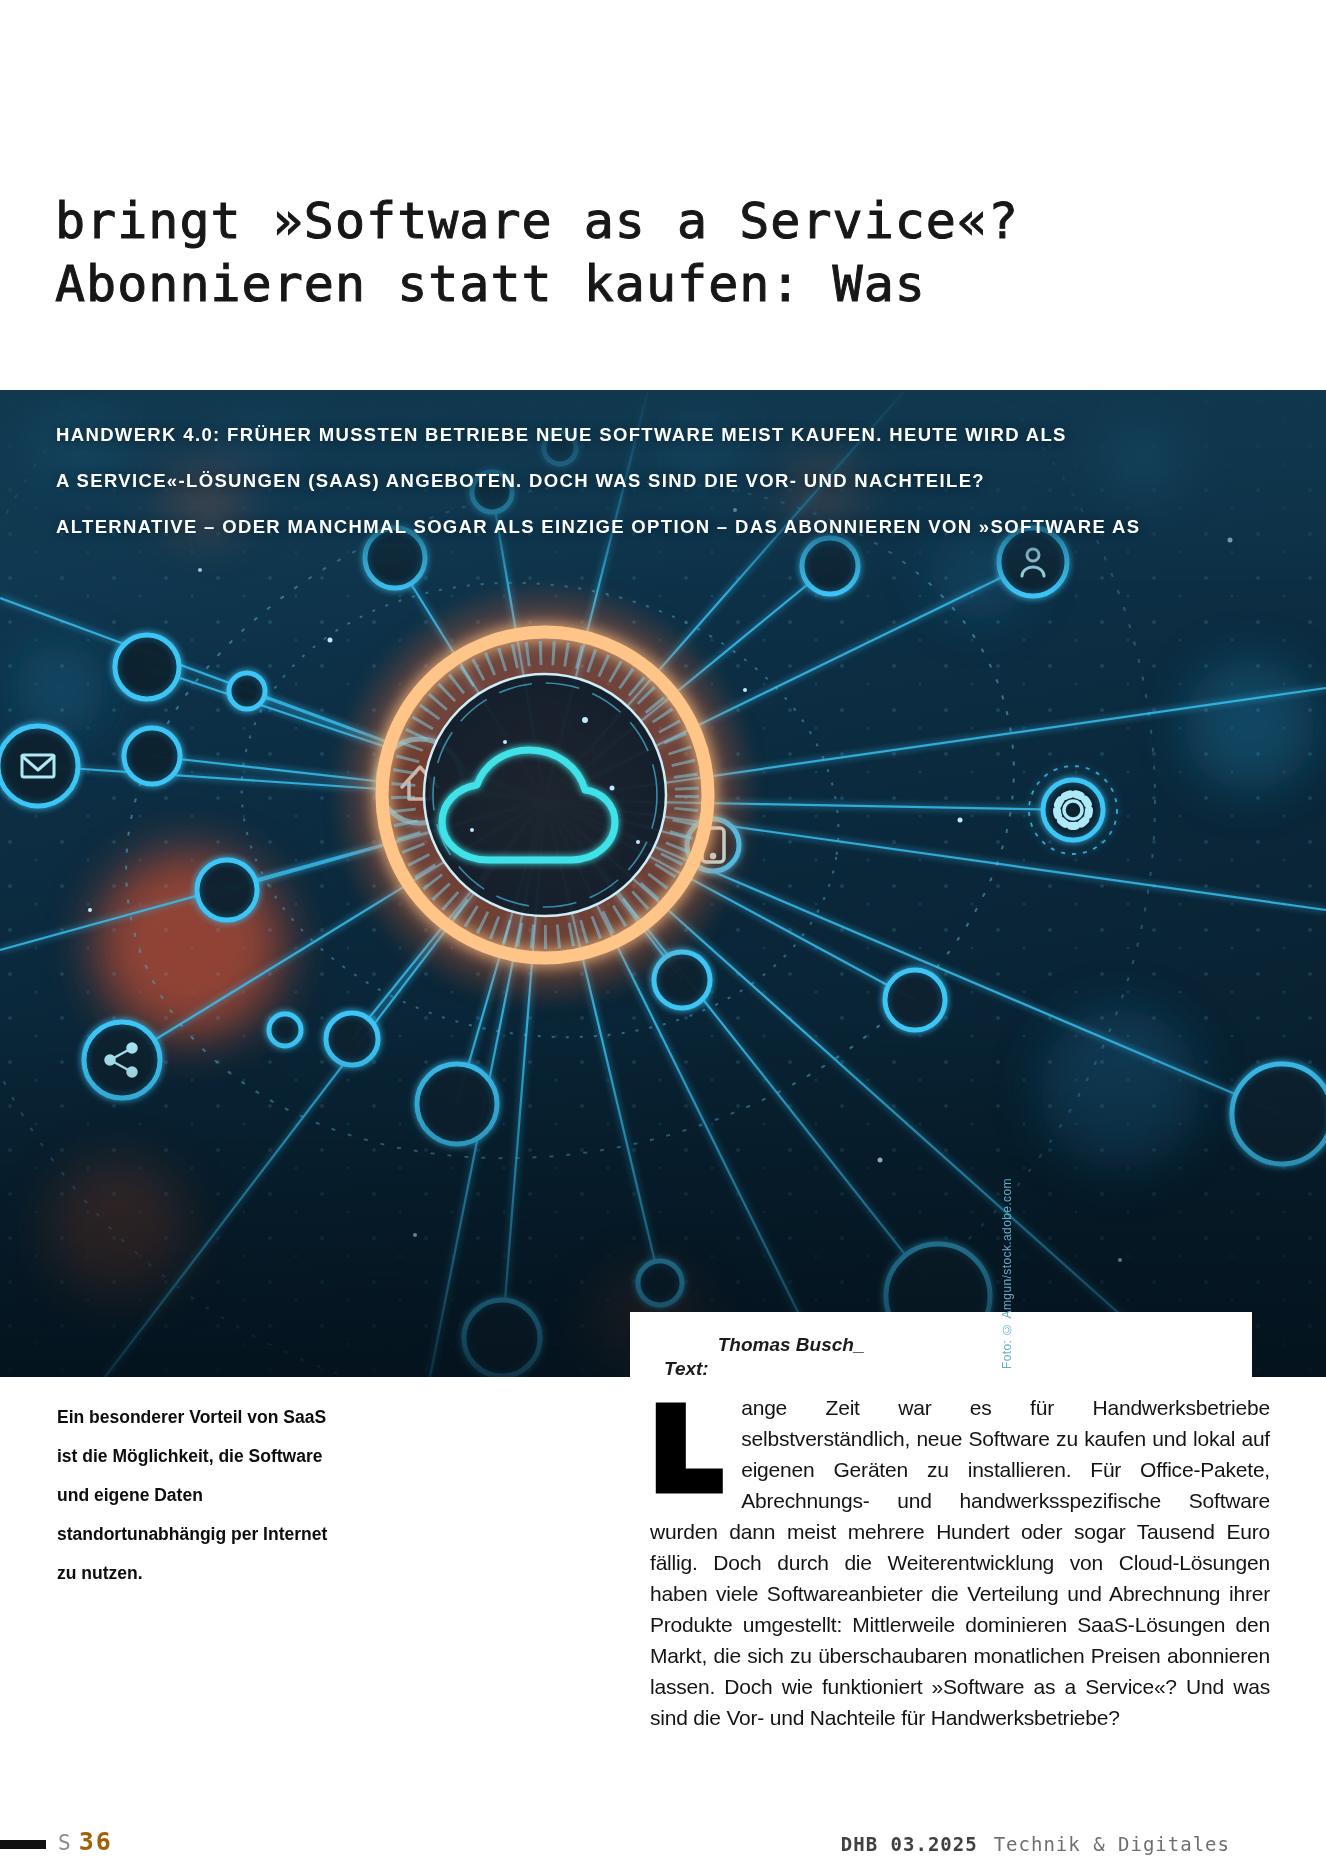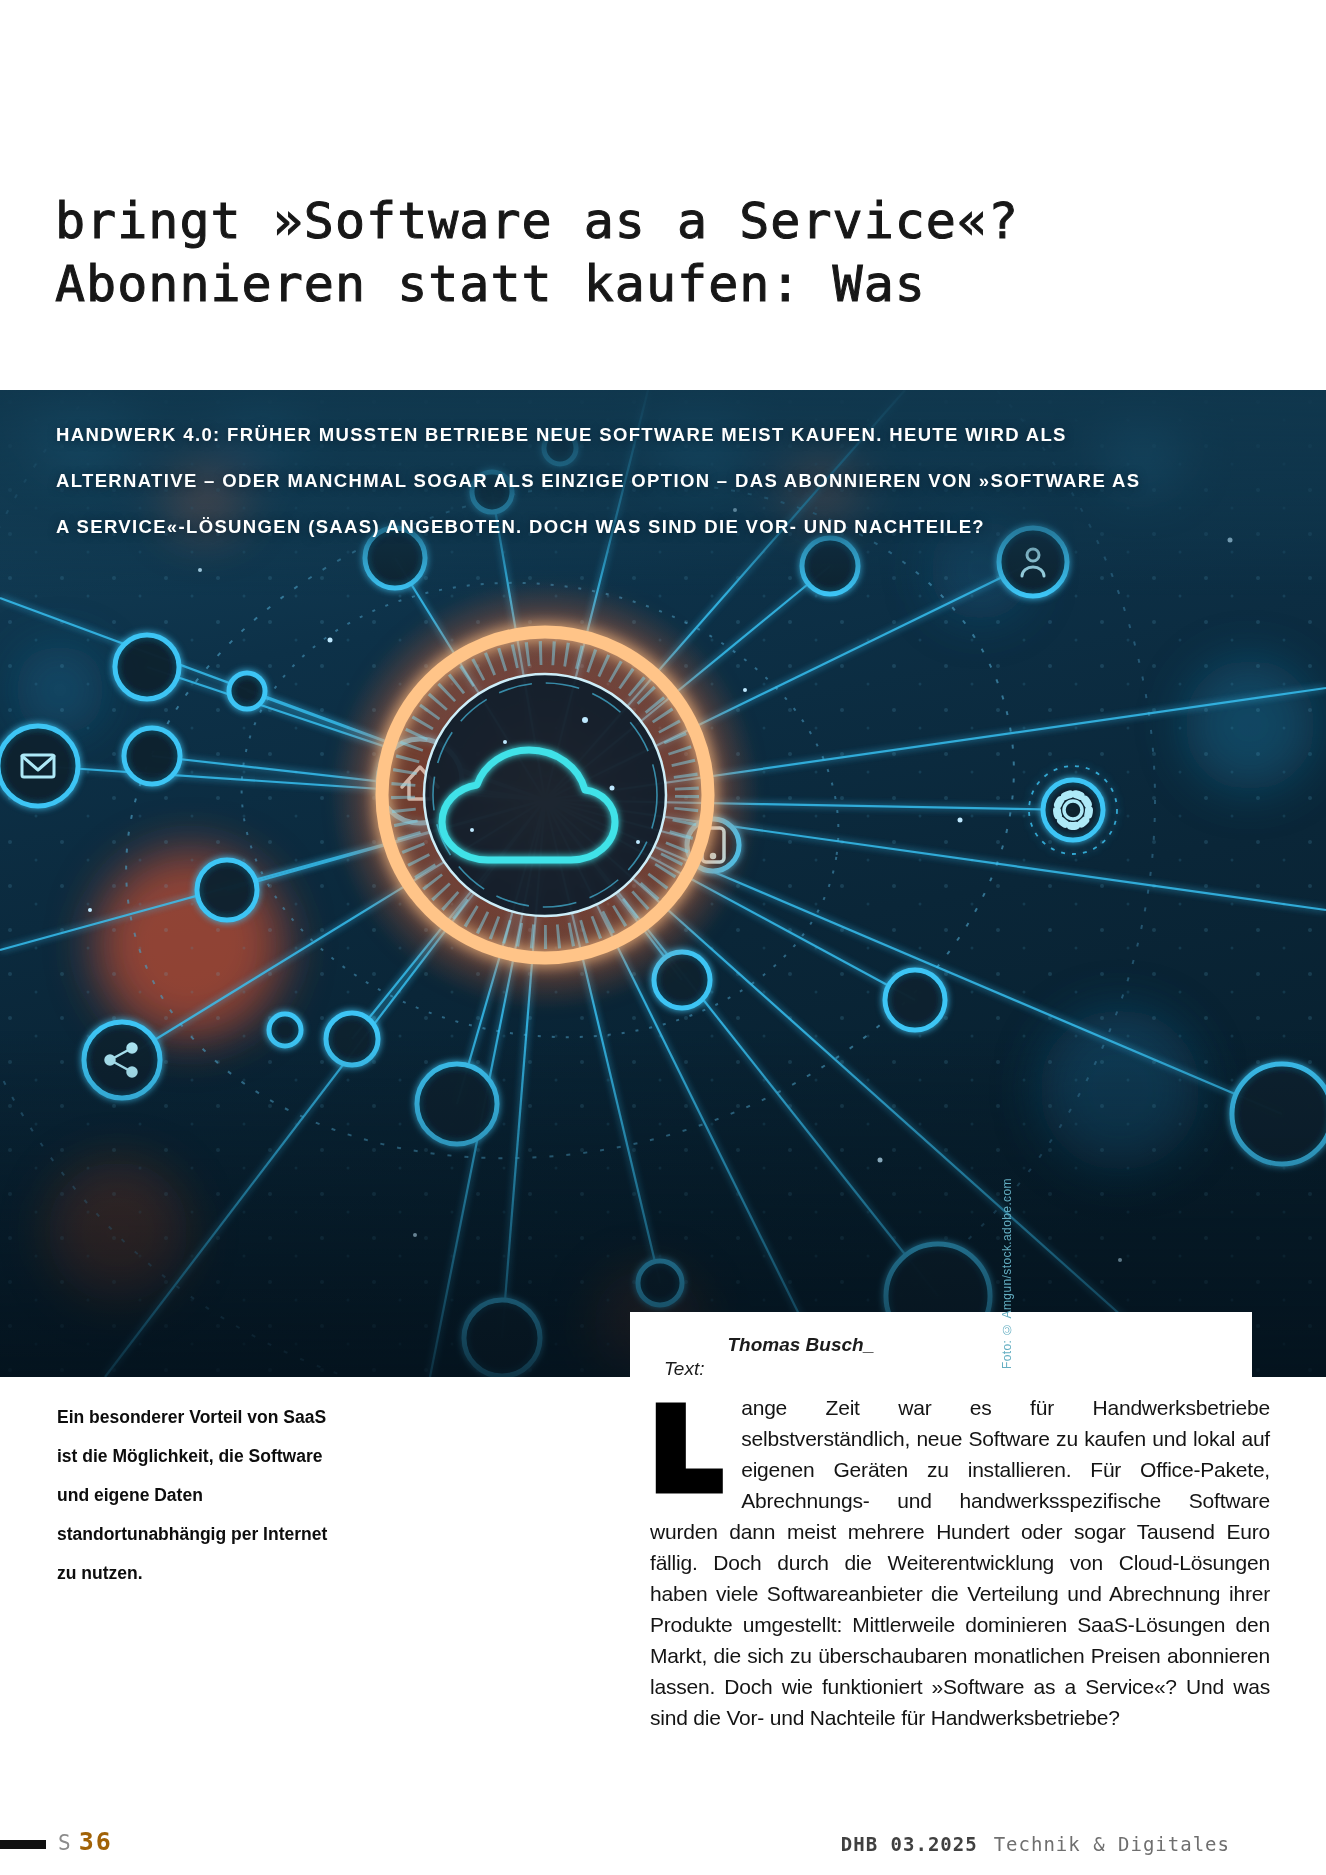--- a/index.html
+++ b/index.html
@@ -18,22 +18,22 @@
   .hero svg.art { position:absolute; inset:0; display:block; }
 
   .kicker { position:absolute; left:56px; top:22px; color:#ffffff;
     font-weight:bold; font-size:18.5px; line-height:46px; letter-spacing:1.35px;
     text-shadow:0 1px 8px rgba(0,25,40,.65); }
   .kicker div { white-space:nowrap; }
 
   .authorbox { position:absolute; left:630px; top:922px; width:622px; height:65px;
     background:#ffffff; display:flex; align-items:center; padding-left:34px;
     font-size:19px; font-style:italic; color:#1c1c1c; }
-  .author-prefix { font-weight:normal;margin-top:48px; }
-  .author-name { font-weight:bold; margin-left:23px; }
+  .author-prefix { font-weight:bold;margin-top:48px; }
+  .author-name { font-weight:bold; margin-left:9px; }
 
   .photo-credit { position:absolute; right:36px; bottom:8px;
     writing-mode:vertical-rl; transform:rotate(180deg);
     font-size:12px; letter-spacing:.4px; color:#64aec2; }
 
   
   .caption { position:absolute; left:57px; top:1398px; width:292px;
     font-size:17.5px; font-weight:bold; line-height:39px; color:#0d0d0d; }
 
   
@@ -254,22 +254,22 @@
           <circle cx="90" cy="520" r="2"></circle>
           <circle cx="735" cy="120" r="2"></circle>
       </g>
 
       <rect x="0" y="0" width="1326" height="205" fill="url(#topShade)"></rect>
       <rect x="0" y="640" width="1326" height="347" fill="url(#botShade)"></rect>
     </svg>
 
     <div class="kicker">
       <div>HANDWERK 4.0: FRÜHER MUSSTEN BETRIEBE NEUE SOFTWARE MEIST KAUFEN. HEUTE WIRD ALS</div>
+      <div>A SERVICE«-LÖSUNGEN (SAAS) ANGEBOTEN. DOCH WAS SIND DIE VOR- UND NACHTEILE?</div>
       <div>ALTERNATIVE – ODER MANCHMAL SOGAR ALS EINZIGE OPTION – DAS ABONNIEREN VON »SOFTWARE AS</div>
-      <div>A SERVICE«-LÖSUNGEN (SAAS) ANGEBOTEN. DOCH WAS SIND DIE VOR- UND NACHTEILE?</div>
     </div>
 
     <div class="authorbox">
       <span class="author-prefix">Text:</span>
       <span class="author-name">Thomas Busch_</span>
     </div>
 
     <div class="photo-credit">Foto: © Amgun/stock.adobe.com</div>
   </figure>
 

